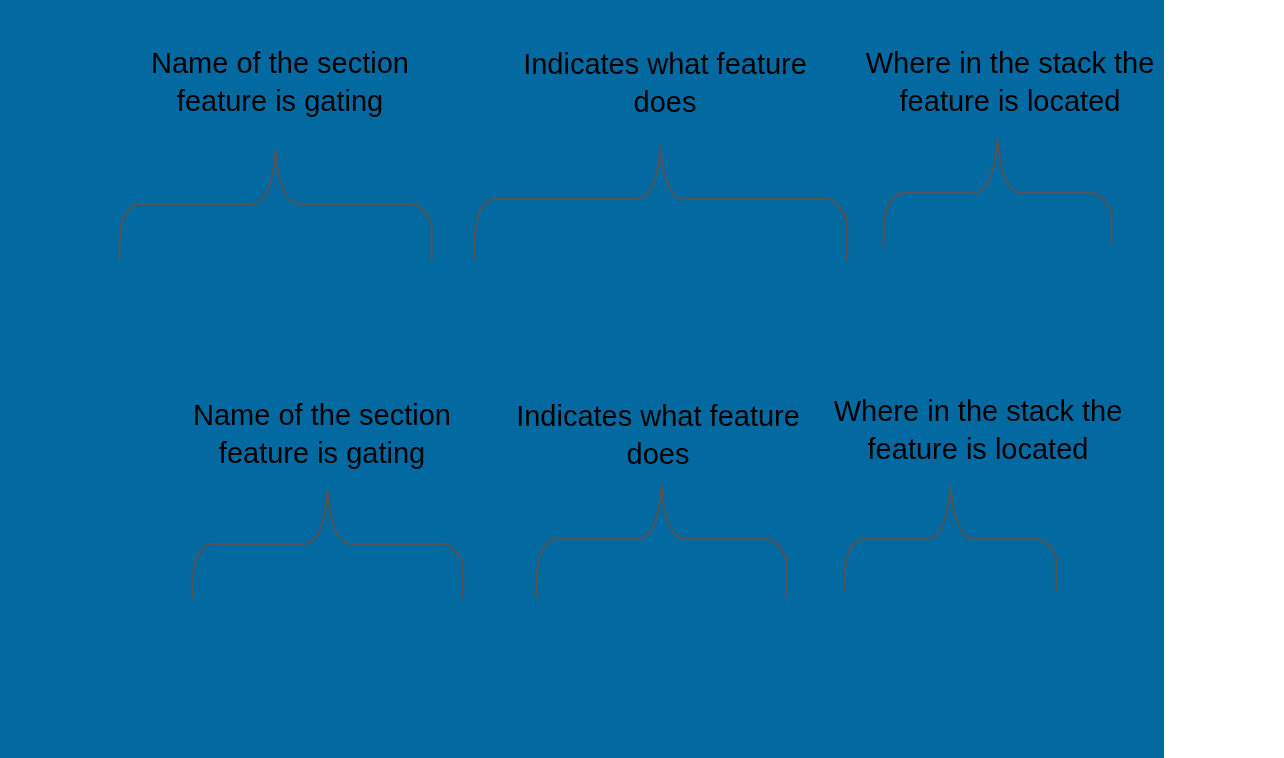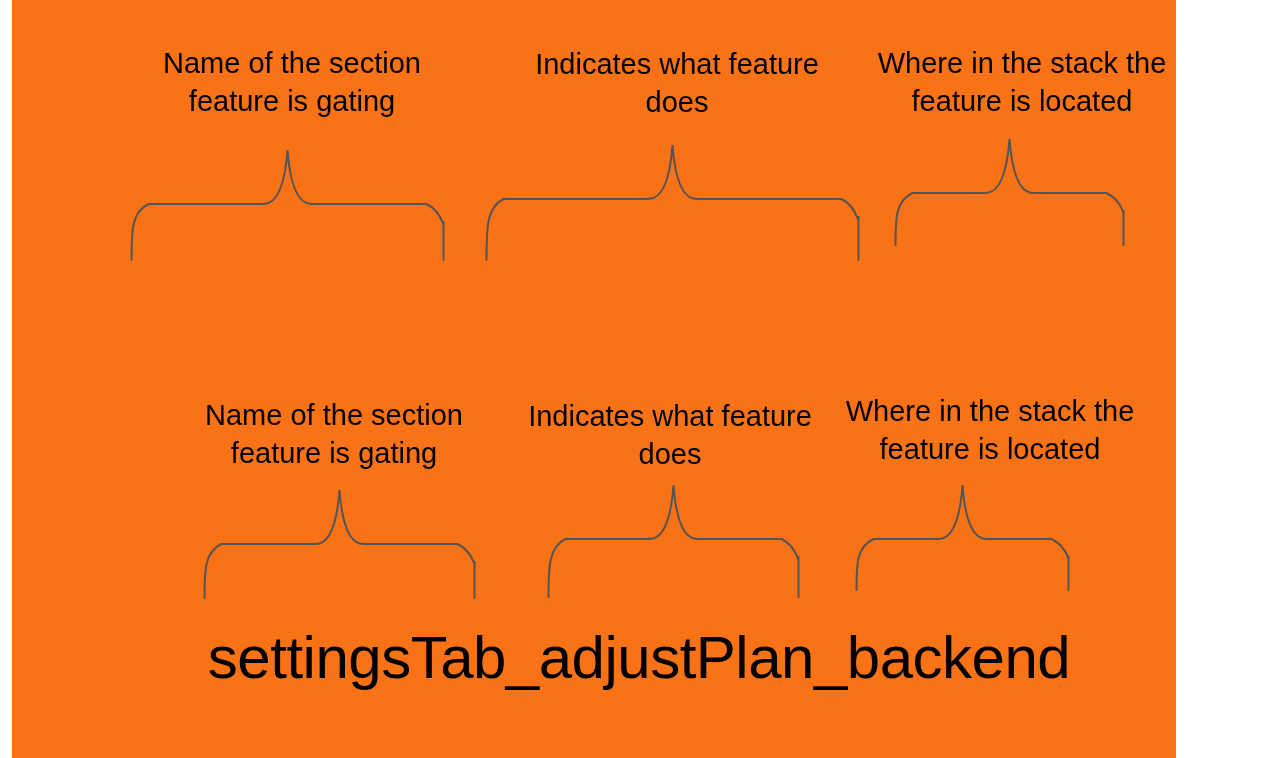--- a/index.html
+++ b/index.html
@@ -4,24 +4,23 @@
 <style>
   html, body {
     margin: 0;
     padding: 0;
     background: #ffffff;
   }
   .canvas {
     position: relative;
     width: 1164px;
     height: 758px;
-    background: #f97316;
+    background: #0369a1;
     overflow: hidden;
     font-family: "Liberation Sans", "DejaVu Sans", sans-serif;
-    margin-left: 12px;
   }
   .seg-label {
     position: absolute;
     transform: translateX(-50%);
     text-align: center;
     font-size: 29px;
     line-height: 38px;
     color: #000000;
     white-space: nowrap;
   }
@@ -84,15 +83,14 @@
   <svg class="brace" style="left:191px; top:489px" width="273" height="109" viewBox="0 0 273 109">
       <path d="M 1.5 109 C 1.5 81.5 1.5 63 18.5 55 L 112.5 55 Q 132.5 55 136.5 1 Q 140.5 55 160.5 55 L 254.5 55 C 271.5 63 271.5 81.5 271.5 72 L 271.5 109" fill="none" stroke="#545456" stroke-width="2" stroke-linecap="round"></path>
     </svg>
   <svg class="brace" style="left:535px; top:484px" width="253" height="113" viewBox="0 0 253 113">
       <path d="M 1.5 113 C 1.5 83.5 1.5 63 18.5 55 L 102.5 55 Q 122.5 55 126.5 1 Q 130.5 55 150.5 55 L 234.5 55 C 251.5 63 251.5 83.5 251.5 72 L 251.5 113" fill="none" stroke="#545456" stroke-width="2" stroke-linecap="round"></path>
     </svg>
   <svg class="brace" style="left:843px; top:484px" width="215" height="106" viewBox="0 0 215 106">
       <path d="M 1.5 106 C 1.5 80 1.5 63 18.5 55 L 83.5 55 Q 103.5 55 107.5 1 Q 111.5 55 131.5 55 L 196.5 55 C 213.5 63 213.5 80 213.5 72 L 213.5 106" fill="none" stroke="#545456" stroke-width="2" stroke-linecap="round"></path>
     </svg>
 
-  <div class="flag-name" style="left: 627px; top: 628px; color: rgb(0, 0, 0);">settingsTab_adjustPlan_backend</div>
 
 </div>
 
 </body></html>

